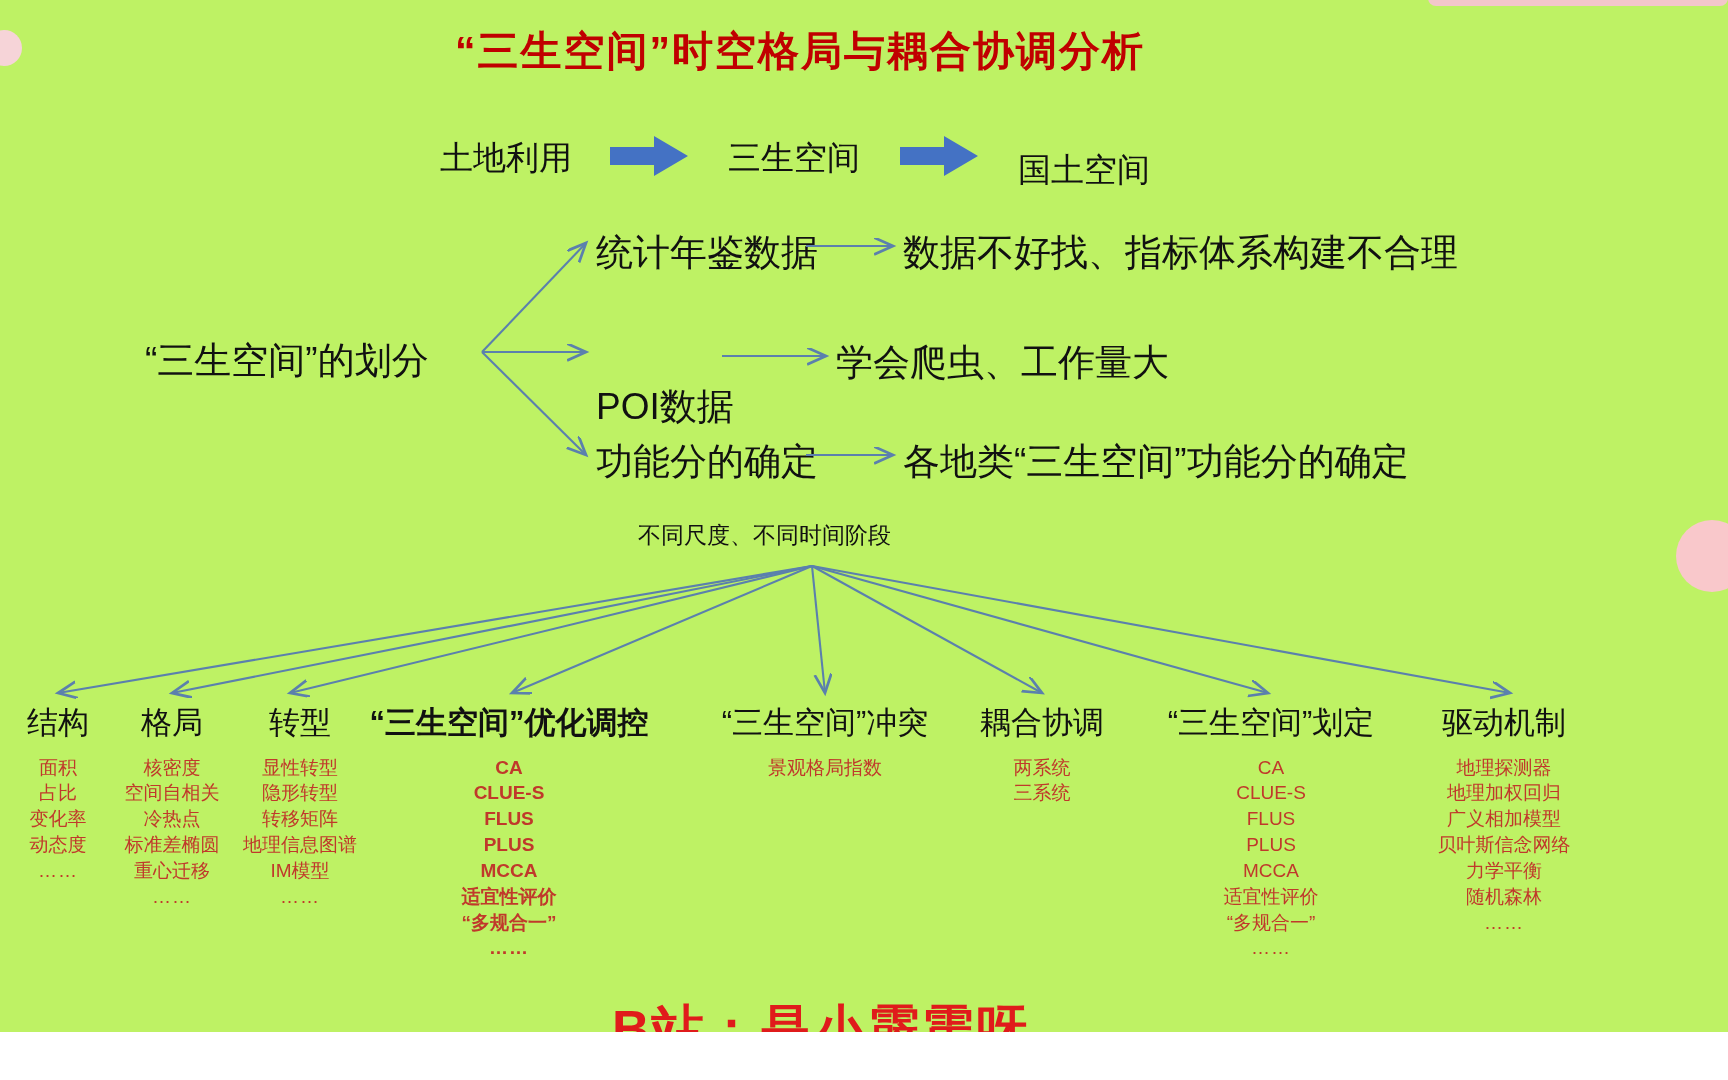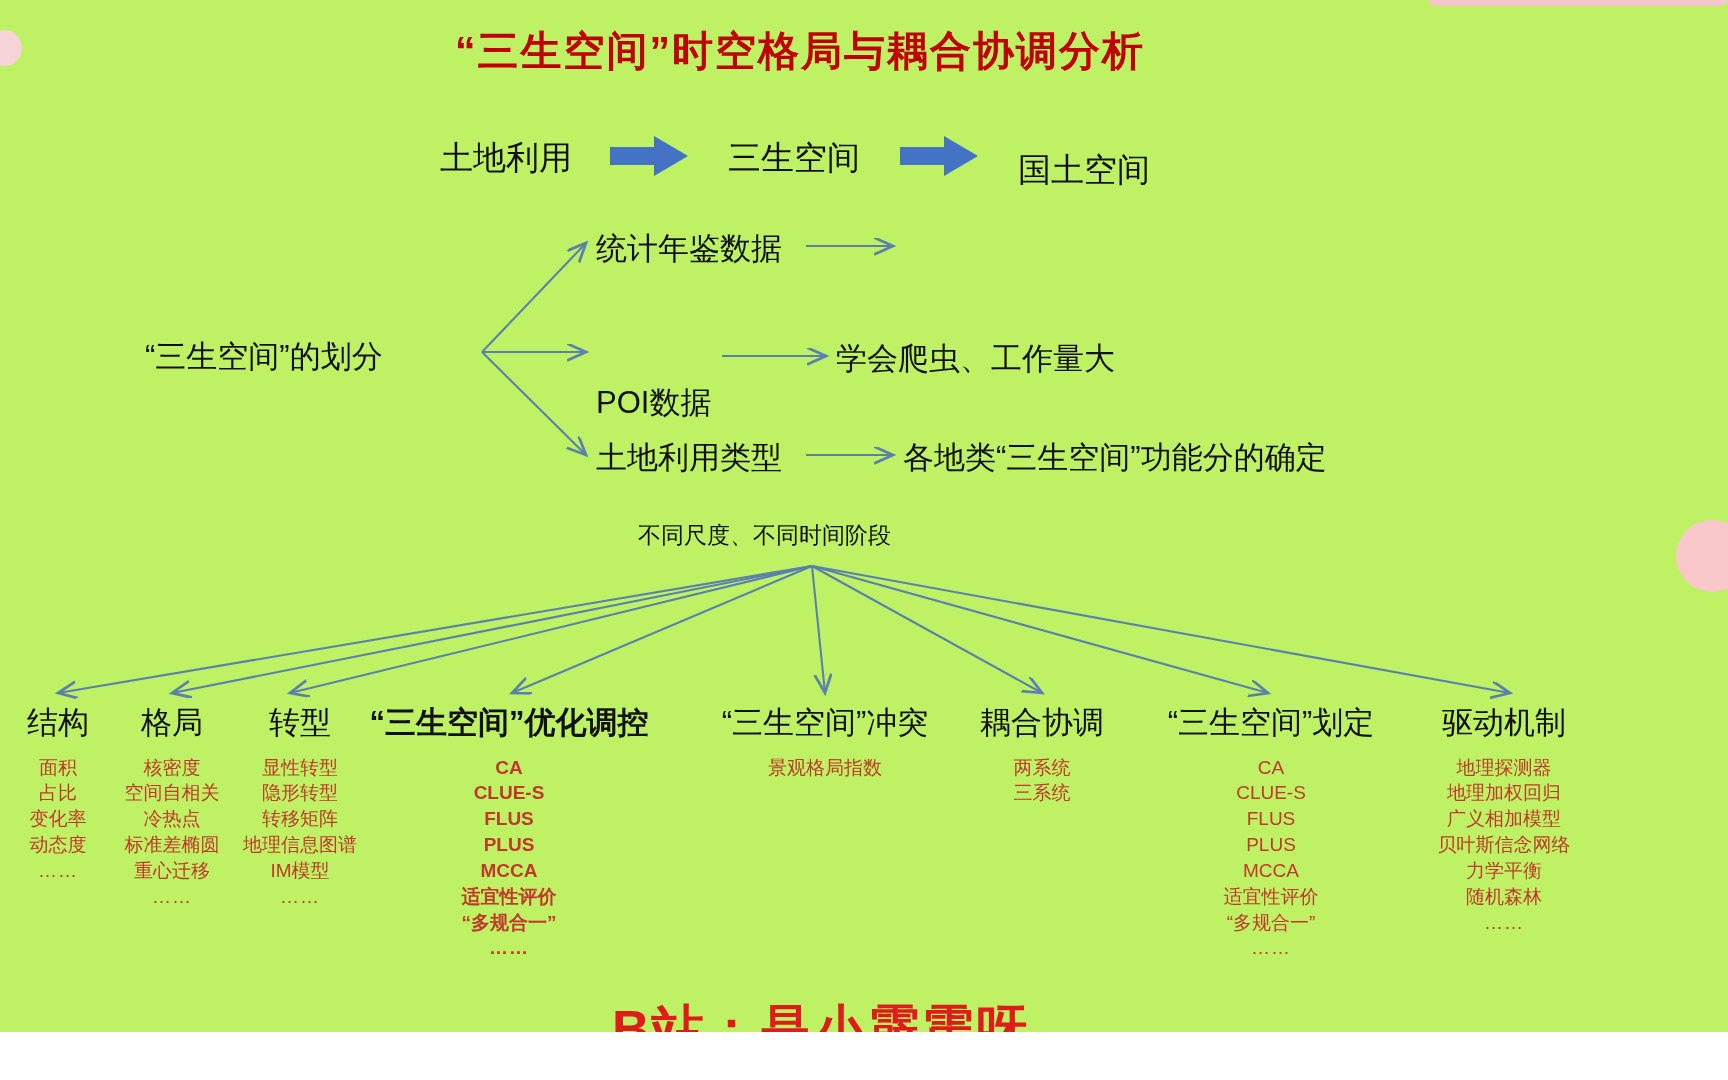--- a/index.html
+++ b/index.html
@@ -59,21 +59,21 @@
   }
   .blue-arrow {
     position: absolute;
     width: 78px;
     height: 44px;
   }
 
   
   .node-text {
     position: absolute;
-    font-size: 31px;
+    font-size: 37px;
     color: #111111;
     white-space: nowrap;
   }
 
   
   .col {
     position: absolute;
     text-align: center;
   }
   .col-title {
@@ -133,25 +133,26 @@
 
   <svg class="blue-arrow" style="left:900px; top:134px;" viewBox="0 0 78 44">
     <polygon points="0,13 44,13 44,2 78,22 44,42 44,31 0,31" fill="#4472c4"></polygon>
   </svg>
 
   <div class="flow-label" style="left:1018px; top:136px;margin-top:12px;">国土空间</div>
 
   <div class="node-text" style="left:145px; top:336px;">“三生空间”的划分</div>
 
   <div class="node-text" style="left:596px; top:228px;">统计年鉴数据</div>
+  <div class="node-text" style="left:903px; top:228px;">数据不好找、指标体系构建不合理</div>
 
   <div class="node-text" style="left:596px; top:338px;margin-top:44px;">POI数据</div>
   <div class="node-text" style="left:836px; top:338px;">学会爬虫、工作量大</div>
 
-  <div class="node-text" style="left:596px; top:437px;">土地利用类型</div>
+  <div class="node-text" style="left:596px; top:437px;">功能分的确定</div>
   <div class="node-text" style="left:903px; top:437px;">各地类“三生空间”功能分的确定</div>
 
   <div class="node-text" style="left:638px; top:520px; font-size:23px;">不同尺度、不同时间阶段</div>
 
   <svg class="overlay" viewBox="0 0 1728 1080">
     <defs>
       <marker id="ah" markerWidth="11" markerHeight="11" refX="9" refY="4" orient="auto" markerUnits="strokeWidth">
         <path d="M0,0 L9,4 L0,8" fill="none" stroke="#5b80ad" stroke-width="1.3"></path>
       </marker>
     </defs>

